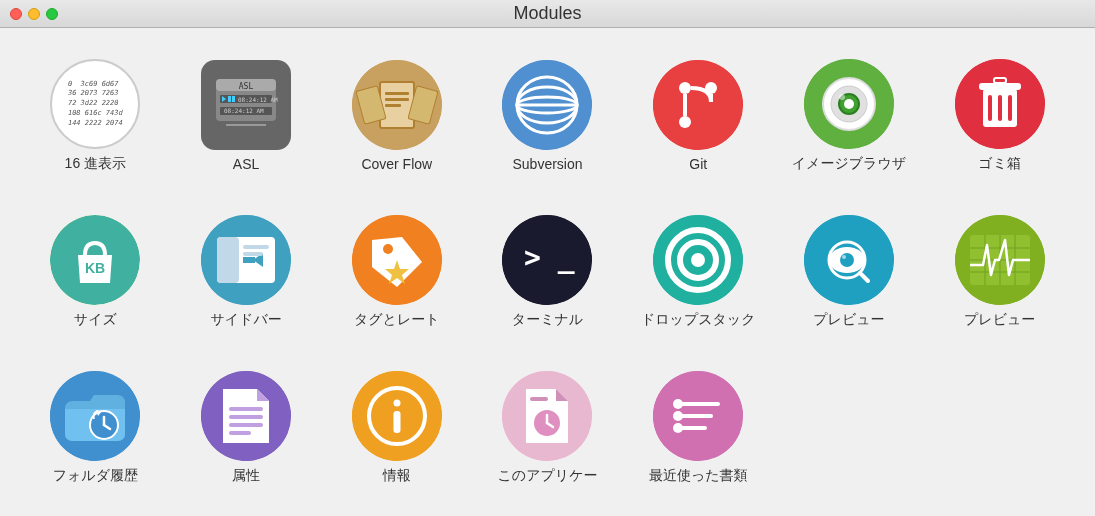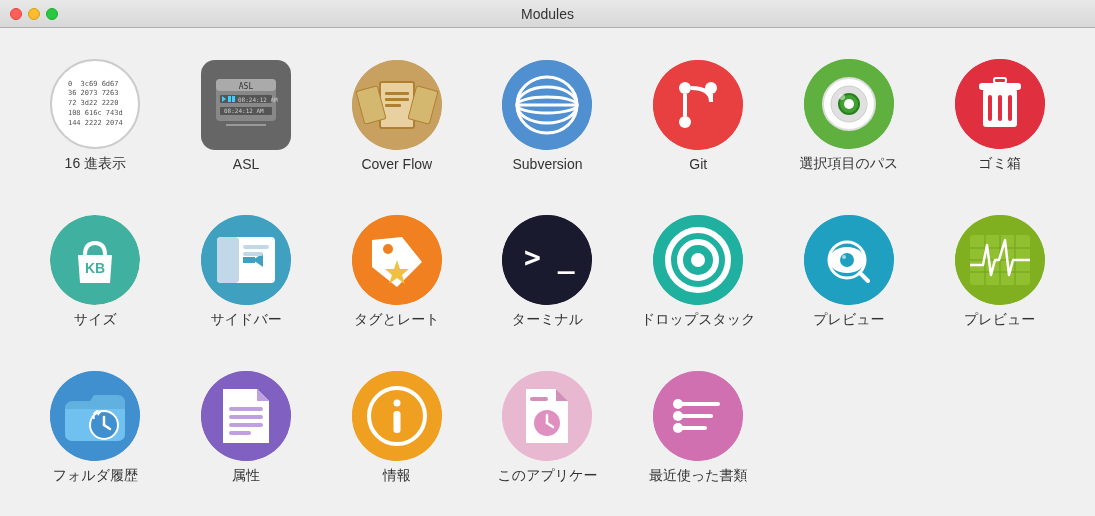--- a/index.html
+++ b/index.html
@@ -23,21 +23,21 @@
       position: absolute;
       left: 10px;
       display: flex;
       gap: 6px;
       align-items: center;
     }
     .btn-close { width: 12px; height: 12px; border-radius: 50%; background: #ff5f57; border: 1px solid #e0443e; }
     .btn-min { width: 12px; height: 12px; border-radius: 50%; background: #febc2e; border: 1px solid #d4a010; }
     .btn-max { width: 12px; height: 12px; border-radius: 50%; background: #28c840; border: 1px solid #1bad2c; }
     .title-text {
-      font-size: 14px;
+      font-size: 18px;
       color: #333;
       font-weight: 500;
     }
     .content {
       padding: 10px 20px;
       display: grid;
       grid-template-columns: repeat(7, 1fr);
       grid-template-rows: repeat(3, 1fr);
       gap: 0px;
       height: calc(516px - 28px);
@@ -74,20 +74,21 @@
       border-radius: 50%;
       width: 90px;
       height: 90px;
       display: flex;
       align-items: center;
       justify-content: center;
       flex-direction: column;
       font-size: 7px;
       color: #555;
       font-family: monospace;
+      font-style: italic;
     }
     .hex-icon .hex-lines {
       line-height: 1.4;
       text-align: left;
       font-size: 7px;
     }
     
     .asl-icon {
       background: #666;
       border-radius: 14px;
@@ -236,21 +237,21 @@
         <circle cx="45" cy="45" r="45" fill="#60b040"></circle>
 
         <circle cx="45" cy="45" r="26" fill="white" stroke="#ddd" stroke-width="2"></circle>
         <circle cx="45" cy="45" r="18" fill="#e0e0e0" stroke="#ccc" stroke-width="1"></circle>
         <circle cx="45" cy="45" r="10" fill="#40a030" stroke="#2a8020" stroke-width="2"></circle>
         <circle cx="45" cy="45" r="5" fill="white"></circle>
 
         <circle cx="38" cy="38" r="3" fill="rgba(255,255,255,0.5)"></circle>
       </svg>
     </div>
-    <span class="module-label">選択項目のパス</span>
+    <span class="module-label">イメージブラウザ</span>
   </div>
 
   <div class="module-item">
     <div class="icon-wrap trash-icon">
       <svg width="90" height="90" viewBox="0 0 90 90">
         <circle cx="45" cy="45" r="45" fill="#e03040"></circle>
 
         <rect x="28" y="30" width="34" height="38" rx="3" fill="white"></rect>
 
         <rect x="33" y="36" width="4" height="26" rx="2" fill="#e03040"></rect>

